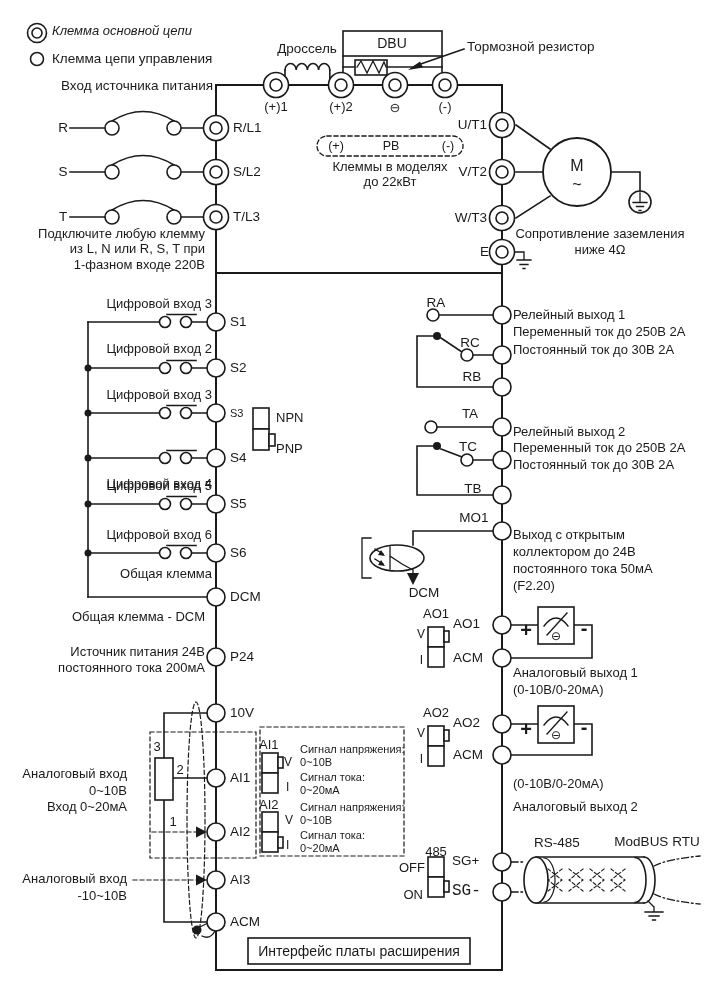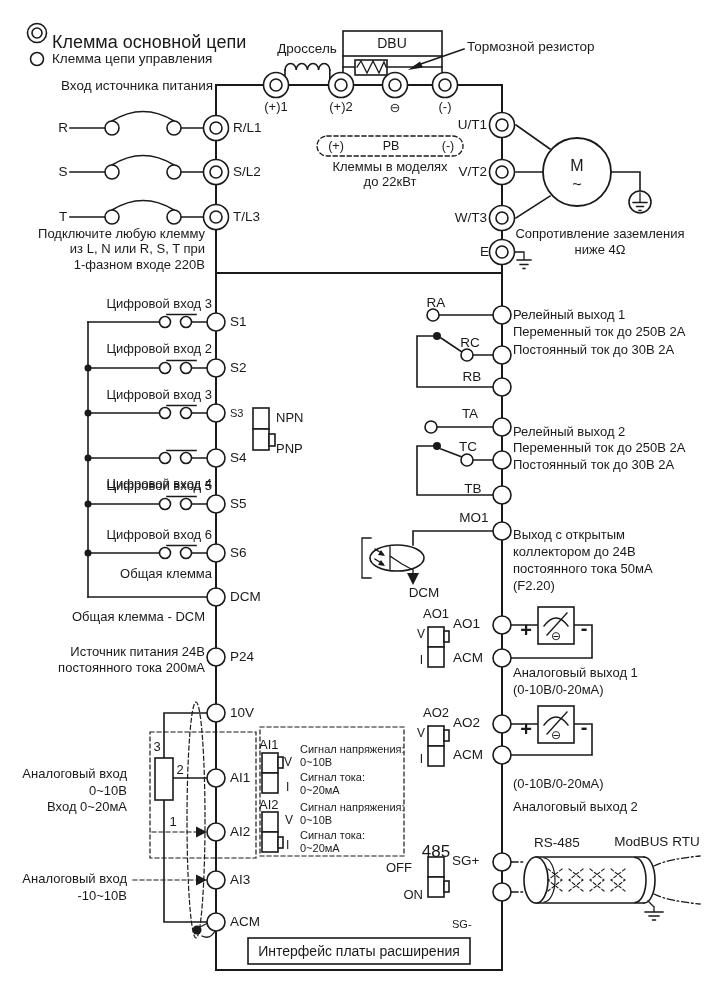--- a/index.html
+++ b/index.html
@@ -265,21 +265,21 @@
           <circle cx="502" cy="658" r="9"></circle>
       <circle cx="502" cy="724" r="9"></circle>
           <circle cx="502" cy="755" r="9"></circle>
           <circle cx="502" cy="862" r="9"></circle>
       <circle cx="502" cy="892" r="9"></circle>
     </g>
   </g>
 </svg>
 
 <div id="labels">
-      <div class="lbl a-l" style="left: 52px; top: 42px; font-size: 18px;">Клемма основной цепи</div>
+      <div class="lbl a-l" style="left: 52px; top: 30px; font-size: 13px; font-style: italic;">Клемма основной цепи</div>
       <div class="lbl a-l" style="left: 52px; top: 59px; font-size: 13.5px;">Клемма цепи управления</div>
       <div class="lbl a-r" style="left: 213px; top: 86px; font-size: 13.5px;">Вход источника питания</div>
       <div class="lbl a-c" style="left: 307px; top: 49px; font-size: 13.5px;">Дроссель</div>
       <div class="lbl a-c" style="left: 392px; top: 43px; font-size: 14px;">DBU</div>
       <div class="lbl a-l" style="left: 467px; top: 47px; font-size: 13.5px;">Тормозной резистор</div>
       <div class="lbl a-c" style="left: 276px; top: 106px; font-size: 13px;">(+)1</div>
       <div class="lbl a-c" style="left: 341px; top: 106px; font-size: 13px;">(+)2</div>
       <div class="lbl a-c" style="left: 395px; top: 107px; font-size: 13px;">⊖</div>
       <div class="lbl a-c" style="left: 445px; top: 106px; font-size: 13px;">(-)</div>
       <div class="lbl a-c" style="left: 336px; top: 146px; font-size: 12.5px;">(+)</div>
@@ -382,23 +382,23 @@
       <div class="lbl a-c" style="left: 436px; top: 712px; font-size: 13px;">AO2</div>
       <div class="lbl a-r" style="left: 425px; top: 733px; font-size: 12px;">V</div>
       <div class="lbl a-r" style="left: 423px; top: 759px; font-size: 12px;">I</div>
       <div class="lbl a-l" style="left: 453px; top: 723px; font-size: 13.5px;">AO2</div>
       <div class="lbl a-l" style="left: 453px; top: 755px; font-size: 13.5px;">ACM</div>
       <div class="lbl a-c" style="left: 526px; top: 729px; font-size: 20px; font-weight: 700;">+</div>
       <div class="lbl a-c" style="left: 556px; top: 735px; font-size: 12px;">⊖</div>
       <div class="lbl a-c" style="left: 584px; top: 727px; font-size: 20px; font-weight: 700;">-</div>
       <div class="lbl a-l" style="left: 513px; top: 766px; font-size: 13px; margin-top: 40px;">Аналоговый выход 2</div>
       <div class="lbl a-l" style="left: 513px; top: 783px; font-size: 13px;">(0-10В/0-20мА)</div>
-      <div class="lbl a-c" style="left: 436px; top: 851px; font-size: 17px;">485</div>
-      <div class="lbl a-r" style="left: 412px; top: 867px; font-size: 13px;">OFF</div>
+      <div class="lbl a-c" style="left: 436px; top: 851px; font-size: 13px;">485</div>
+      <div class="lbl a-r" style="left: 425px; top: 867px; font-size: 13px;">OFF</div>
       <div class="lbl a-r" style="left: 423px; top: 894px; font-size: 13px;">ON</div>
       <div class="lbl a-l" style="left: 452px; top: 861px; font-size: 13.5px;">SG+</div>
-      <div class="lbl a-l" style="left: 452px; top: 924px; font-size: 11px;">SG-</div>
+      <div class="lbl a-l" style="left: 452px; top: 891px; font-size: 16px; font-family: Liberation Mono, monospace;">SG-</div>
       <div class="lbl a-c" style="left: 557px; top: 843px; font-size: 13.5px;">RS-485</div>
       <div class="lbl a-c" style="left: 657px; top: 842px; font-size: 13.5px;">ModBUS RTU</div>
       <div class="lbl a-c" style="left: 359px; top: 951px; font-size: 14px;">Интерфейс платы расширения</div>
     </div>
 
 </div>
 
 </body></html>

